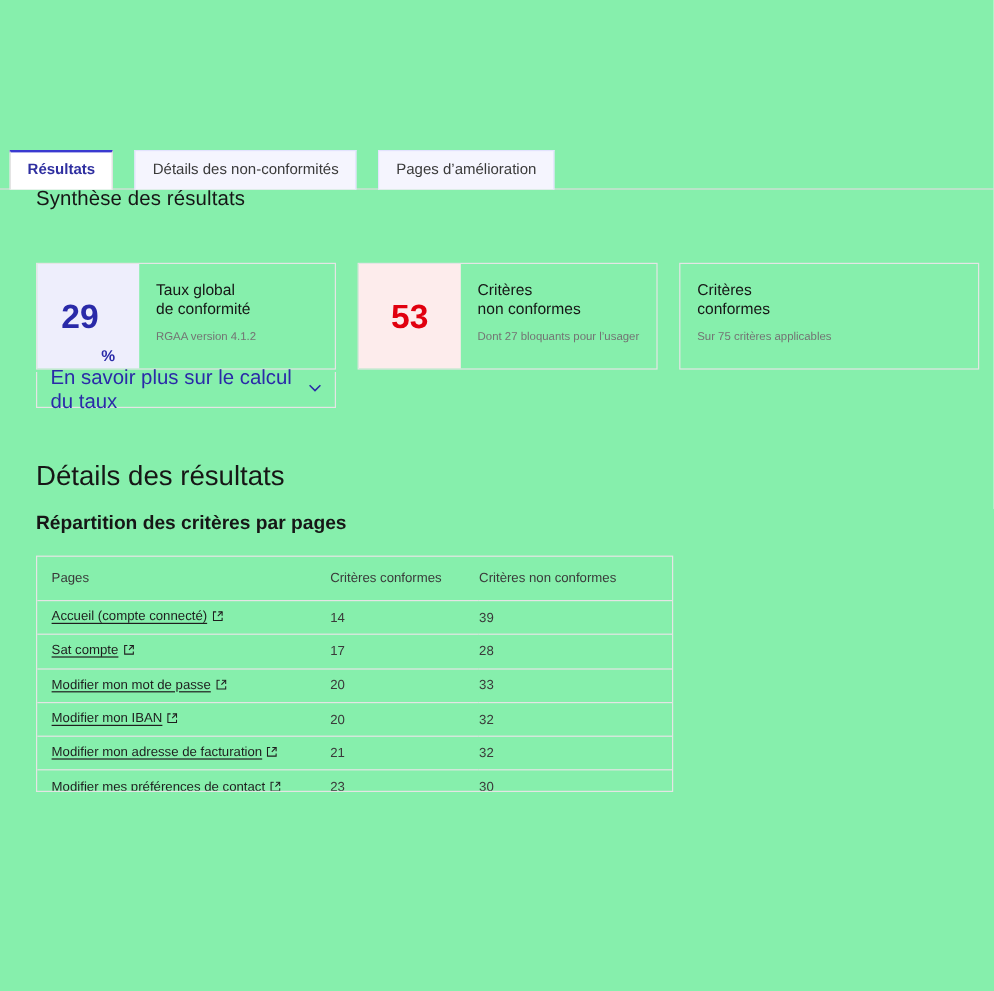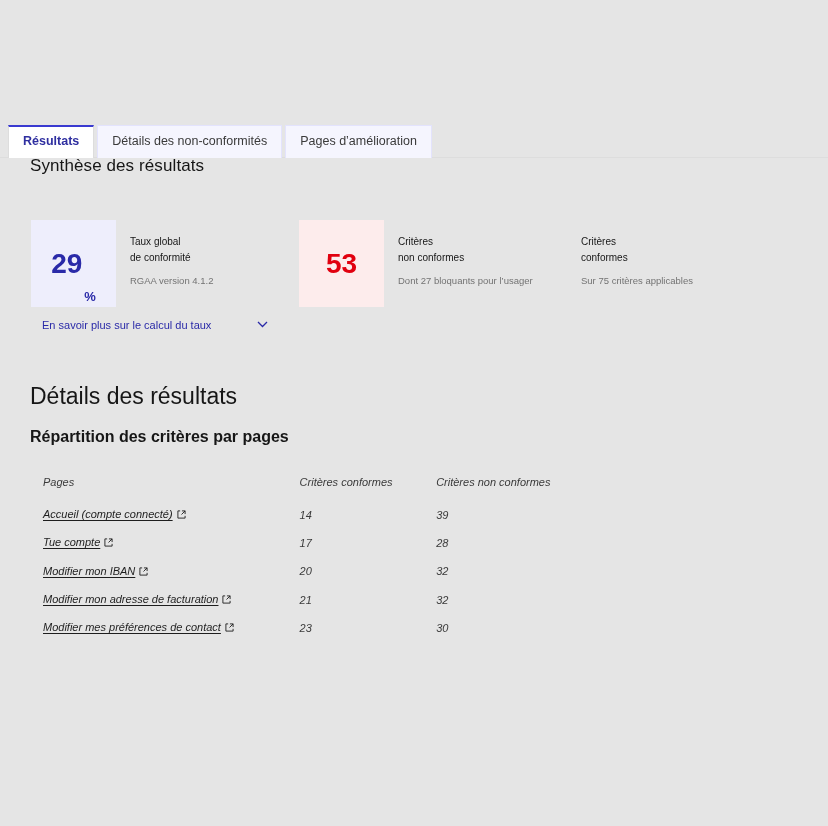--- a/index.html
+++ b/index.html
@@ -15,21 +15,21 @@
     position: relative;
     overflow: hidden;
   }
 
   .page {
     position: absolute;
     left: 0;
     top: 0;
     width: 828px;
     height: 826px;
-    background: #e5e5e5;
+    background: #86efac;
   }
 
   
   .tabs-wrap {
     position: absolute;
     left: 0;
     top: 124px;
     width: 828px;
     border-bottom: 1px solid #dddddd;
   }
@@ -46,21 +46,21 @@
     color: #3a3a3a;
     background: #f5f5fe;
     border: 1px solid #e3e3fd;
     border-bottom: none;
     cursor: pointer;
     white-space: nowrap;
     position: relative;
     top: 1px;
   }
   .tab + .tab {
-    margin-left: 3px;
+    margin-left: 18px;
     text-align: right;
   }
   .tab.active {
     color: #2f2fa0;
     font-weight: bold;
     background: #ffffff;
     border-color: #dddddd;
     border-top: 2px solid #3a3ad0;
     padding-top: 8px;
   }
@@ -126,21 +126,21 @@
     align-self: flex-end;
     padding-bottom: 3px;
   }
   .card .body {
     flex: 1;
     padding: 14px 10px 0 14px;
     box-sizing: border-box;
   }
   .card .body .t1,
   .card .body .t2 {
-    font-size: 10px;
+    font-size: 13px;
     line-height: 16px;
     color: #161616;
   }
   .card .body .sub {
     font-size: 9.5px;
     color: #737373;
     margin-top: 9px;
   }
 
   .card.blue .badge { background: #eeeefc; }
@@ -160,40 +160,39 @@
     border: 1px solid #e5e5e5;
     border-top: none;
     box-sizing: border-box;
     display: flex;
     align-items: center;
     justify-content: space-between;
     padding: 0 11px 0 11px;
     cursor: pointer;
   }
   .accordion .label {
-    font-size: 11px;
+    font-size: 17px;
     color: #2a2aa8;
   }
   .accordion .chev {
     color: #2a2aa8;
     font-size: 10px;
     line-height: 1;
   }
 
   
   .table-wrap {
     position: absolute;
     left: 30px;
     top: 463px;
-    width: 584px;
+    width: 531px;
     border: 1px solid #e5e5e5;
     box-sizing: border-box;
     overflow: hidden;
     height: 197px;
-    font-style: italic;
   }
   table {
     border-collapse: collapse;
     width: 100%;
     table-layout: fixed;
   }
   th, td {
     text-align: left;
     font-size: 11px;
     font-weight: normal;
@@ -317,30 +316,41 @@
                   <path d="M5.5 1 H9 V4.5" fill="none" stroke="#1e1e1e" stroke-width="1"></path>
                   <path d="M9 1 L5 5" fill="none" stroke="#1e1e1e" stroke-width="1"></path>
                 </svg></span>
           </td>
           <td>14</td>
           <td>39</td>
         </tr>
 
         <tr>
           <td>
-            <a class="page-link">Tue compte</a><span class="ext-icon"><svg width="9" height="9" viewBox="0 0 10 10" aria-hidden="true">
+            <a class="page-link">Sat compte</a><span class="ext-icon"><svg width="9" height="9" viewBox="0 0 10 10" aria-hidden="true">
                   <path d="M3.5 1 H1 V9 H9 V6.5" fill="none" stroke="#1e1e1e" stroke-width="1"></path>
                   <path d="M5.5 1 H9 V4.5" fill="none" stroke="#1e1e1e" stroke-width="1"></path>
                   <path d="M9 1 L5 5" fill="none" stroke="#1e1e1e" stroke-width="1"></path>
                 </svg></span>
           </td>
           <td>17</td>
           <td>28</td>
         </tr>
 
+        <tr>
+          <td>
+            <a class="page-link">Modifier mon mot de passe</a><span class="ext-icon"><svg width="9" height="9" viewBox="0 0 10 10" aria-hidden="true">
+                  <path d="M3.5 1 H1 V9 H9 V6.5" fill="none" stroke="#1e1e1e" stroke-width="1"></path>
+                  <path d="M5.5 1 H9 V4.5" fill="none" stroke="#1e1e1e" stroke-width="1"></path>
+                  <path d="M9 1 L5 5" fill="none" stroke="#1e1e1e" stroke-width="1"></path>
+                </svg></span>
+          </td>
+          <td>20</td>
+          <td>33</td>
+        </tr>
 
         <tr>
           <td>
             <a class="page-link">Modifier mon IBAN</a><span class="ext-icon"><svg width="9" height="9" viewBox="0 0 10 10" aria-hidden="true">
                   <path d="M3.5 1 H1 V9 H9 V6.5" fill="none" stroke="#1e1e1e" stroke-width="1"></path>
                   <path d="M5.5 1 H9 V4.5" fill="none" stroke="#1e1e1e" stroke-width="1"></path>
                   <path d="M9 1 L5 5" fill="none" stroke="#1e1e1e" stroke-width="1"></path>
                 </svg></span>
           </td>
           <td>20</td>

